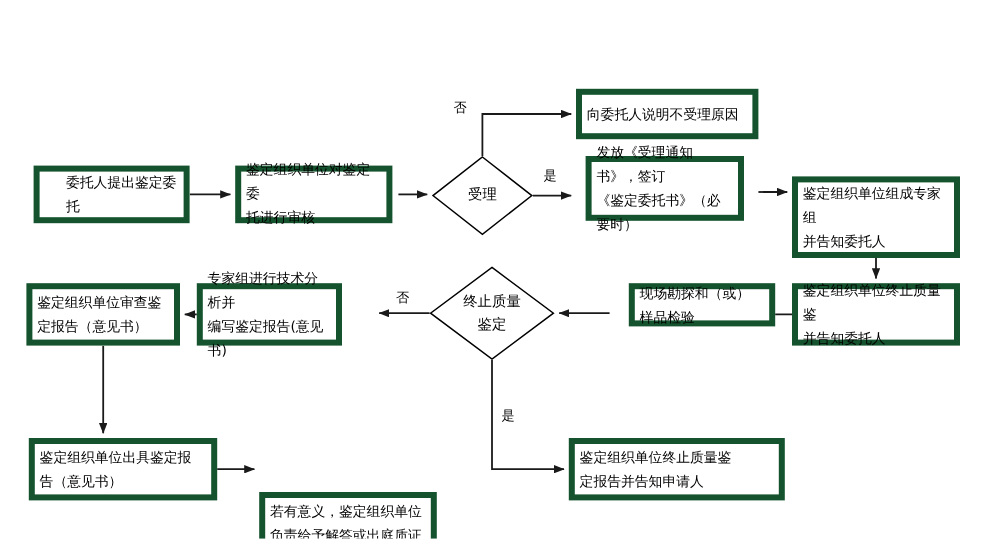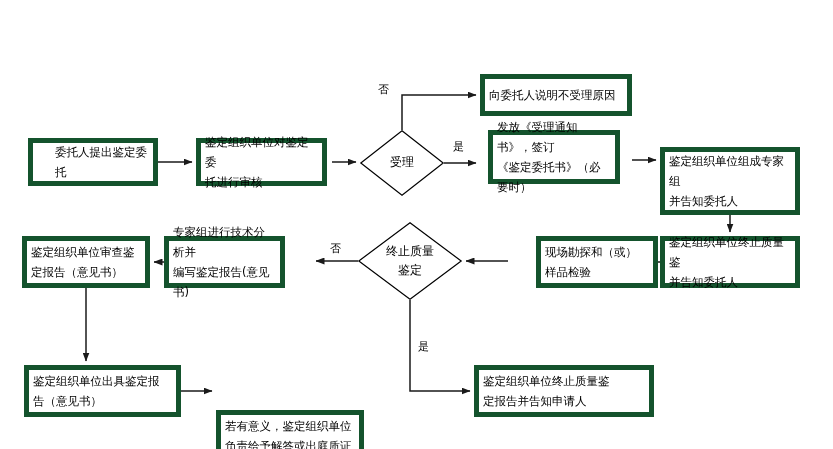--- a/index.html
+++ b/index.html
@@ -150,21 +150,21 @@
 《鉴定委托书》（必要时）</span>
       </div>
       <div class="node" style="left: 660px; top: 134px; width: 140px; height: 68px; margin-top: 13px;">
         <span class="txt">鉴定组织单位组成专家组
 并告知委托人</span>
       </div>
       <div class="node" style="left: 660px; top: 236px; width: 140px; height: 52px;">
         <span class="txt">鉴定组织单位终止质量鉴
 并告知委托人</span>
       </div>
-      <div class="node" style="left: 536px; top: 236px; width: 122px; height: 52px;">
+      <div class="node" style="left: 524px; top: 236px; width: 122px; height: 36px;">
         <span class="txt">现场勘探和（或）
 样品检验</span>
       </div>
       <div class="diamond" style="left: 358px; top: 222px; width: 104px; height: 78px;">
         <svg width="104" height="78" viewBox="0 0 104 78">
           <path d="M52,0.8 L103.2,39 L52,77.2 L0.8,39 Z" fill="#ffffff" stroke="#000000" stroke-width="1.2"></path>
         </svg>
         <div class="dlabel">终止质量
 鉴定</div>
       </div>

